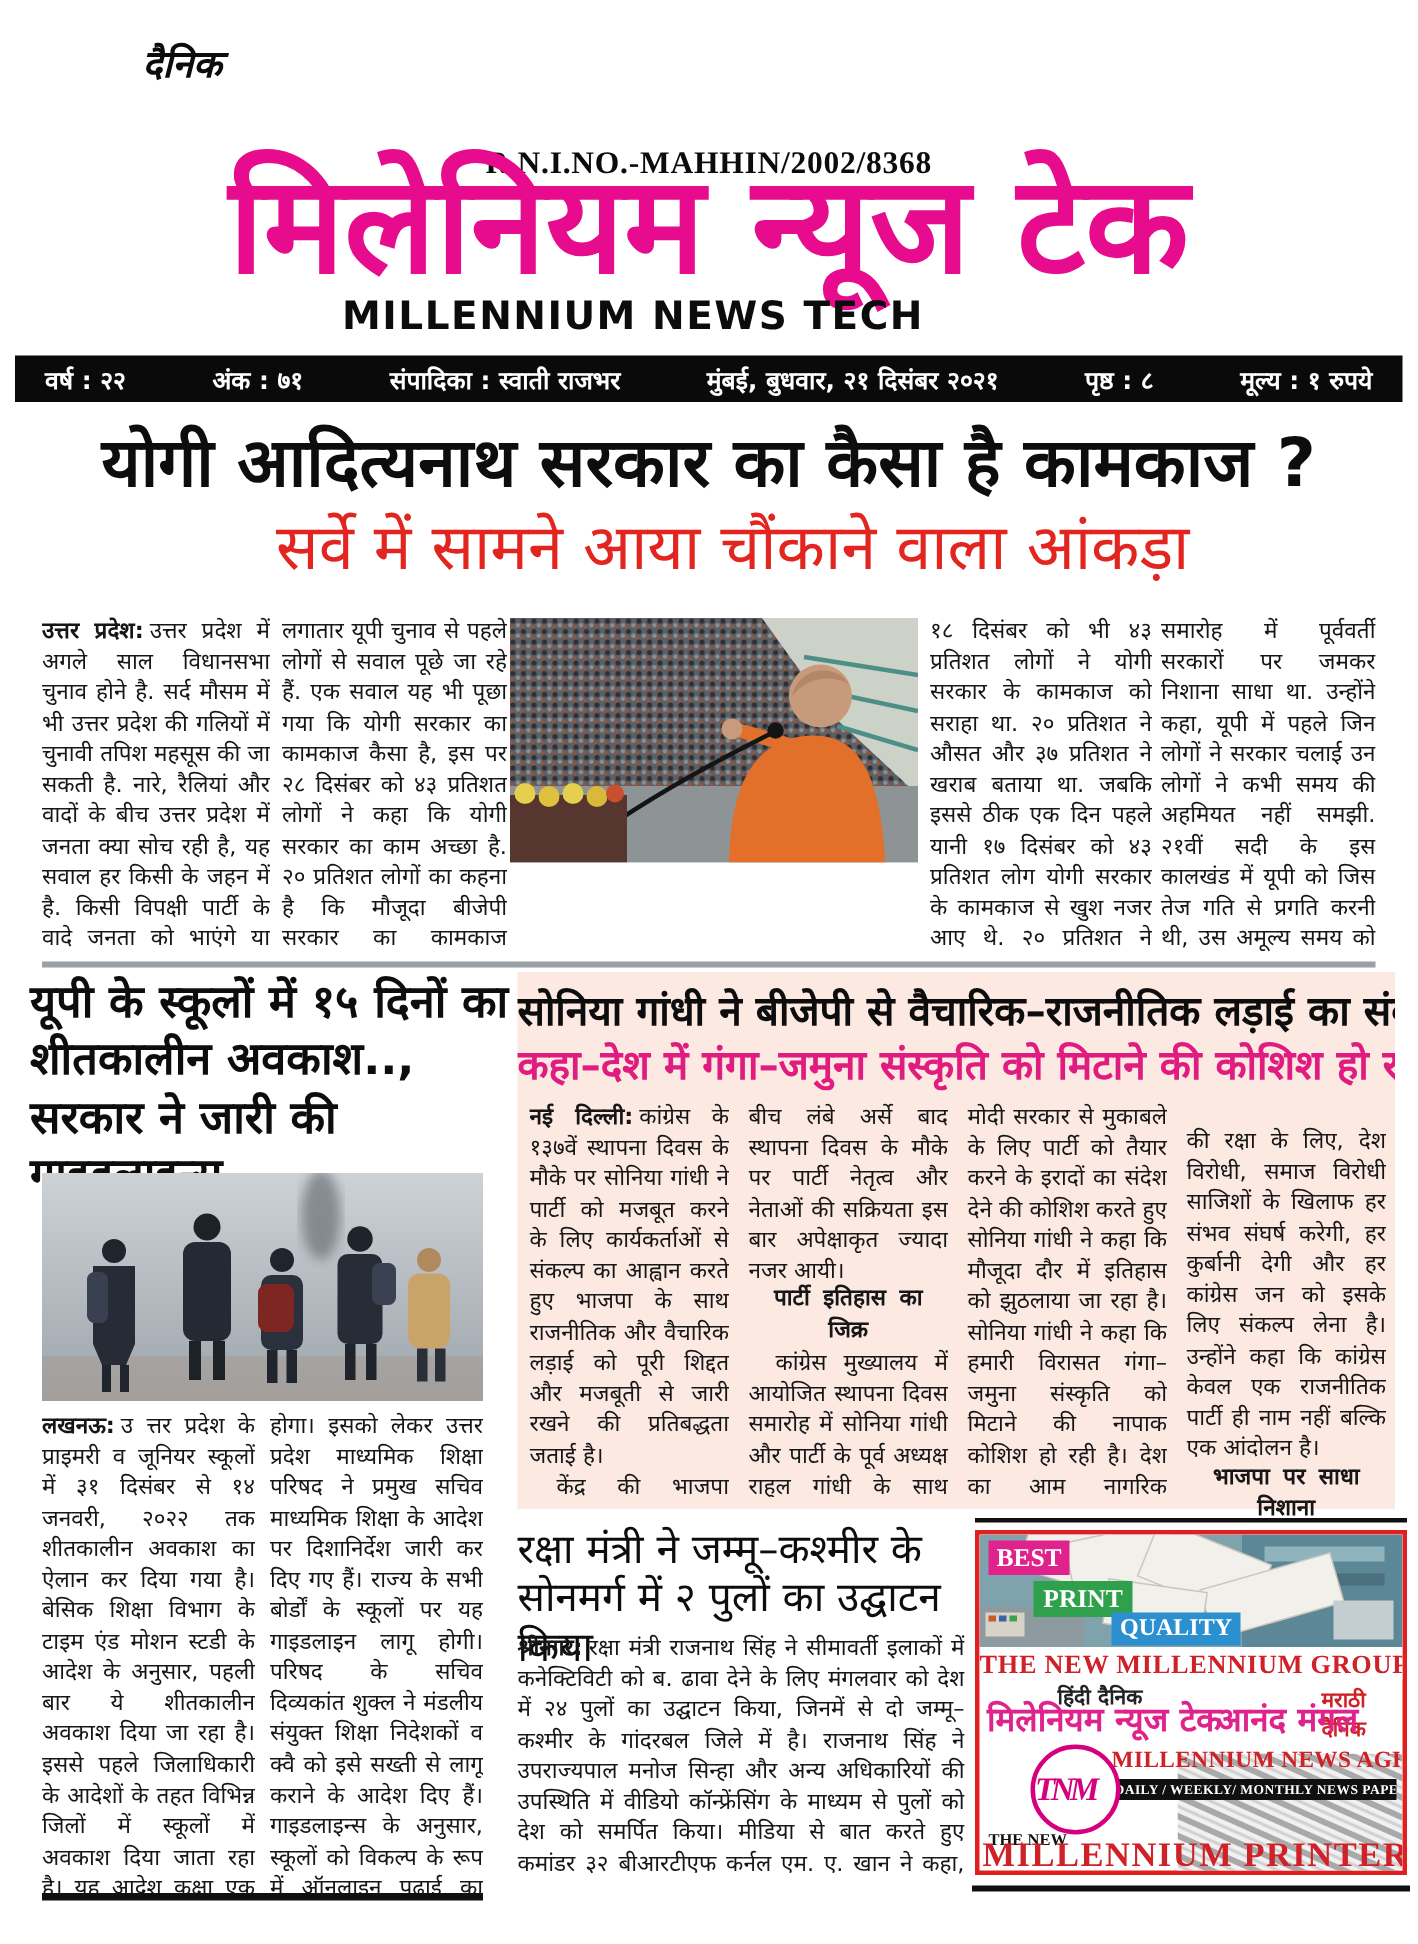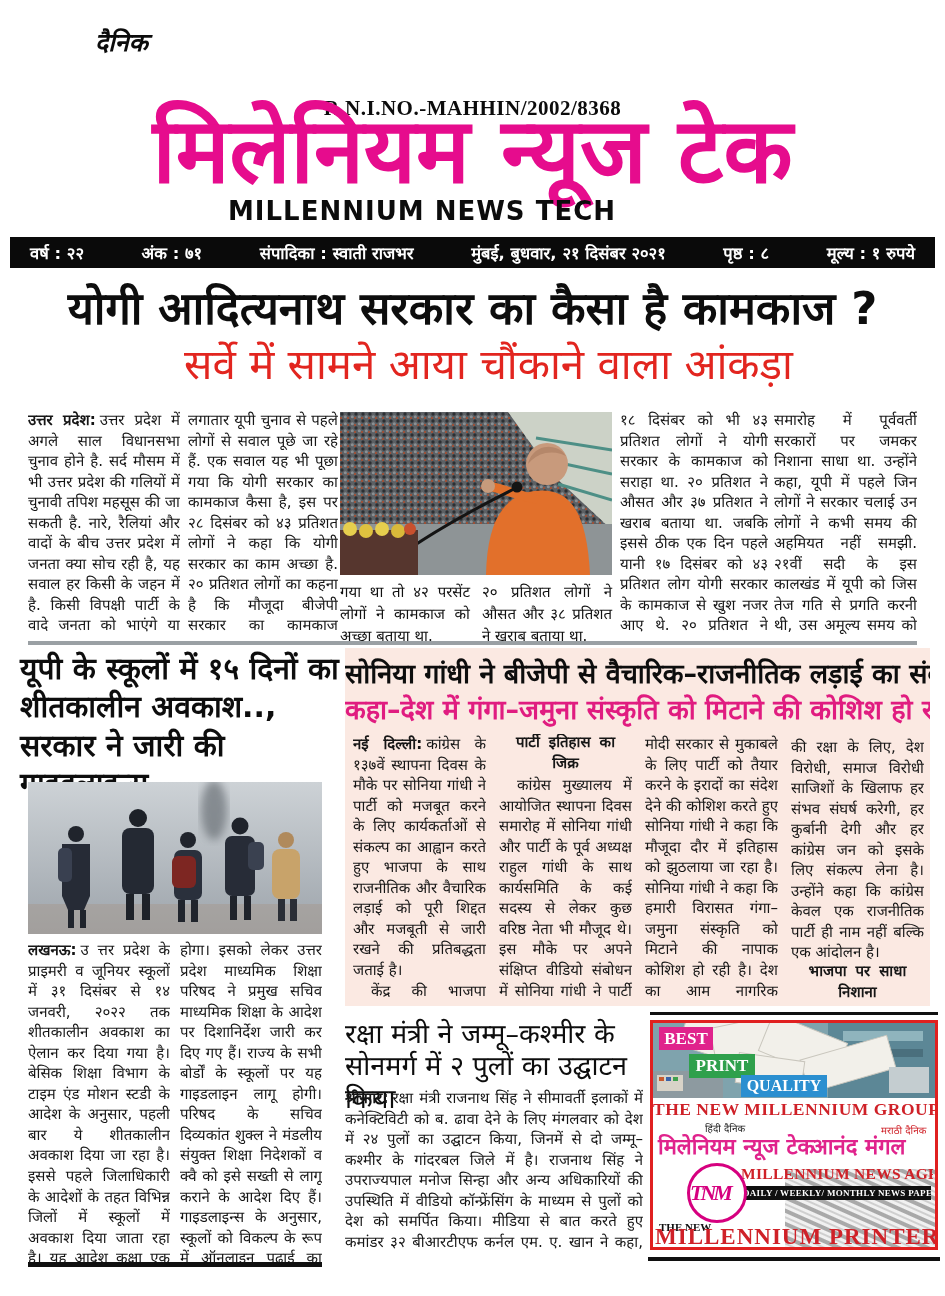--- a/index.html
+++ b/index.html
@@ -48,41 +48,41 @@
   .school-rule { left:8px; top:612px; width:294px; height:5px; background:#101010; }
 
   
   .sonia { left:345px; top:648px; width:585px; height:358px; background:#fbe9e2; }
   .sonia-h1 { left:0; right:0; top:6px; text-align:center; font-size:27px; font-weight:700; color:#0d0d0d; }
   .sonia-h2 { left:0; right:0; top:42px; text-align:center; font-size:27px; font-weight:700; color:#e01c80; }
   .sonia-cols { left:8px; top:86px; width:571px; height:264px; }
   .so1 { left:0; top:0; width:133px; height:264px; }
   .so2 { left:146px; top:0; width:133px; height:264px; }
   .so3 { left:292px; top:0; width:133px; height:264px; }
-  .so4 { left:438px; top:3px; width:133px; height:264px; }
+  .so4 { left:438px; top:16px; width:133px; height:264px; }
   .subhead { font-weight:700; text-align:center; text-indent:0 !important;font-family:Liberation Mono, monospace; }
 
   
   .rule-above-ad { left:650px; top:1012px; width:288px; height:3px; background:#101010; }
   .bridge { left:345px; top:1018px; width:298px; height:236px; }
   .bridge-h { left:0; top:0; width:298px; font-size:27px; line-height:1.2; font-weight:400; color:#0d0d0d; }
   .bridge-body { left:0; top:70px; width:298px; height:164px; }
 
   
   .ad { left:650px; top:1020px; width:288px; height:230px; border:3px solid #e02020; background:#fff; overflow:hidden; }
   .ad-collage { left:0; top:0; width:282px; height:75px; }
   .tag { position:absolute; color:#fff; font-family:"Liberation Serif","DejaVu Serif",serif;
          font-weight:700; text-align:center; }
   .tag-best { left:6px; top:4px; width:54px; height:23px; background:#e0238c; font-size:17px; line-height:23px; }
   .tag-print { left:36px; top:31px; width:66px; height:24px; background:#2fa04c; font-size:17px; line-height:24px; }
   .tag-quality { left:88px; top:52px; width:86px; height:22px; background:#2b8fd0; font-size:16px; line-height:22px; }
   .ad-group { left:0; top:75px; width:282px; height:22px; background:#fff; text-align:center;
               font-size:17.5px; font-weight:800; color:#cf2128; line-height:22px; letter-spacing:.5px; }
   .ad-papers { left:0; top:97px; width:282px; height:42px; }
-  .paper-lab { position:absolute; font-size:10px; font-weight:400; color:#222; }
+  .paper-lab { position:absolute; font-size:14px; font-weight:700; color:#222; }
   .lab1 { left:52px; top:1px; }
   .lab2 { left:228px; top:3px; color:#cf2128; }
   .paper-name { position:absolute; top:10px; font-size:22px; font-weight:800; color:#e0238c; white-space:nowrap; }
   .pn1 { left:5px; }
   .pn2 { left:158px; }
   .ad-stack { right:0px; top:146px; width:150px; height:82px; z-index:0; }
   .ad-agency { left:88px; top:142px; width:192px; text-align:center; font-size:15.5px; font-weight:800;
                color:#cf2128; letter-spacing:.3px; z-index:2; }
   .ad-dist { left:90px; top:163px; width:188px; background:#101010; color:#fff; font-size:9px; font-weight:700;
              text-align:center; padding:2px 0; letter-spacing:.3px; z-index:2; }
@@ -150,22 +150,20 @@
       <circle cx="177" cy="75" r="5.5" fill="#141414"></circle>
       <rect x="0" y="118" width="78" height="45" fill="#56362e"></rect>
       <circle cx="10" cy="117" r="7" fill="#e6ce4e"></circle>
       <circle cx="26" cy="119" r="7" fill="#dfc13f"></circle>
       <circle cx="42" cy="117" r="7" fill="#e6ce4e"></circle>
       <circle cx="58" cy="119" r="7" fill="#d9b93a"></circle>
       <circle cx="70" cy="117" r="6" fill="#c8502e"></circle>
     </svg>
   </div>
   <div class="abs lead-caps">
-    <div class="cap abs" style="left:0;top:0">गया था तो ४२ परसेंट लोगों ने कामकाज को अच्छा बताया था.</div>
-    <div class="cap abs" style="left:142px;top:0">२० प्रतिशत लोगों ने औसत और ३८ प्रतिशत ने खराब बताया था.</div>
   </div>
 
   <div class="abs lc4 btxt">
     <p>१८ दिसंबर को भी ४३ प्रतिशत लोगों ने योगी सरकार के कामकाज को सराहा था. २० प्रतिशत ने औसत और ३७ प्रतिशत ने खराब बताया था. जबकि इससे ठीक एक दिन पहले यानी १७ दिसंबर को ४३ प्रतिशत लोग योगी सरकार के कामकाज से खुश नजर आए थे. २० प्रतिशत ने कामकाज को औसत बताया था और ३७ प्रतिशत ने खराब पर मुहर लगाई थी. मंगलवार को पीएम नरेंद्र मोदी ने भी कानपुर मेट्रो के उद्घाटन</p>
   </div>
   <div class="abs lc5 btxt">
     <p>समारोह में पूर्ववर्ती सरकारों पर जमकर निशाना साधा था. उन्होंने कहा, यूपी में पहले जिन लोगों ने सरकार चलाई उन लोगों ने कभी समय की अहमियत नहीं समझी. २१वीं सदी के इस कालखंड में यूपी को जिस तेज गति से प्रगति करनी थी, उस अमूल्य समय को पहले की सरकारों ने गंवा दिया, क्योंकि उनकी प्राथमिकताओं में यूपी का विकास नहीं था, उनकी प्रतिबद्धता यूपी के लोगों के लिए नहीं थी.</p>
   </div>
 </div>
 
@@ -232,20 +230,21 @@
 
 <div class="abs sonia">
   <div class="abs sonia-h1 nowrap">सोनिया गांधी ने बीजेपी से वैचारिक–राजनीतिक लड़ाई का संकल्प दोहराया,</div>
   <div class="abs sonia-h2 nowrap">कहा–देश में गंगा–जमुना संस्कृति को मिटाने की कोशिश हो रही है</div>
   <div class="abs sonia-cols">
     <div class="abs so1 btxt">
       <p><span class="dl">नई दिल्ली:</span><span>कांग्रेस के १३७वें स्थापना दिवस के मौके पर सोनिया गांधी ने पार्टी को मजबूत करने के लिए कार्यकर्ताओं से संकल्प का आह्वान करते हुए भाजपा के साथ राजनीतिक और वैचारिक लड़ाई को पूरी शिद्दत और मजबूती से जारी रखने की प्रतिबद्धता जताई है।</span></p>
       <p>केंद्र की भाजपा सरकार पर सीधा निशाना साधते हुए कांग्रेस अध्यक्ष ने कहा कि देश की गंगा–जमुनी तहज़ीब को नष्ट करने और लोकतंत्र तथा संविधान को दरकिनार तानाशाही चलाने का प्रयास किया जा रहा है। राजनीतिक संक्रमण के दौर से गुजर रही कांग्रेस संगठन की चौतरफा चुनौतियों के</p>
     </div>
     <div class="abs so2 btxt">
+      <p>बीच लंबे अर्से बाद स्थापना दिवस के मौके पर पार्टी नेतृत्व और नेताओं की सक्रियता इस बार अपेक्षाकृत ज्यादा नजर आयी।</p>
       <p class="subhead">पार्टी इतिहास का जिक्र</p>
       <p>कांग्रेस मुख्यालय में आयोजित स्थापना दिवस समारोह में सोनिया गांधी और पार्टी के पूर्व अध्यक्ष राहुल गांधी के साथ कार्यसमिति के कई सदस्य से लेकर कुछ वरिष्ठ नेता भी मौजूद थे। इस मौके पर अपने संक्षिप्त वीडियो संबोधन में सोनिया गांधी ने पार्टी के पुराने गौरवशाली इतिहास का जिक्र करते हुए कार्यकर्ताओं से कांग्रेस को मजबूत करने का संकल्प लेने की बात कही।</p>
 
     </div>
     <div class="abs so3 btxt">
       <p>मोदी सरकार से मुकाबले के लिए पार्टी को तैयार करने के इरादों का संदेश देने की कोशिश करते हुए सोनिया गांधी ने कहा कि मौजूदा दौर में इतिहास को झुठलाया जा रहा है। सोनिया गांधी ने कहा कि हमारी विरासत गंगा–जमुना संस्कृति को मिटाने की नापाक कोशिश हो रही है। देश का आम नागरिक असुरक्षित और भयभीत महसूस कर रहा है। लोकतंत्र और संविधान को दरकिनार कर तानाशाही चलाई जा रही है। सोनिया ने कहा कि ऐसे वक्त में कांग्रेस चुप नहीं रह सकती। देश की विरासत को किसी को भी नष्ट करने की इजाजत नहीं देंगी। पार्टी आम जनमानस के लिए, लोकतंत्र</p>
     </div>
     <div class="abs so4 btxt">
       <p>की रक्षा के लिए, देश विरोधी, समाज विरोधी साजिशों के खिलाफ हर संभव संघर्ष करेगी, हर कुर्बानी देगी और हर कांग्रेस जन को इसके लिए संकल्प लेना है। उन्होंने कहा कि कांग्रेस केवल एक राजनीतिक पार्टी ही नाम नहीं बल्कि एक आंदोलन है।</p>
       <p class="subhead">भाजपा पर साधा निशाना</p>

